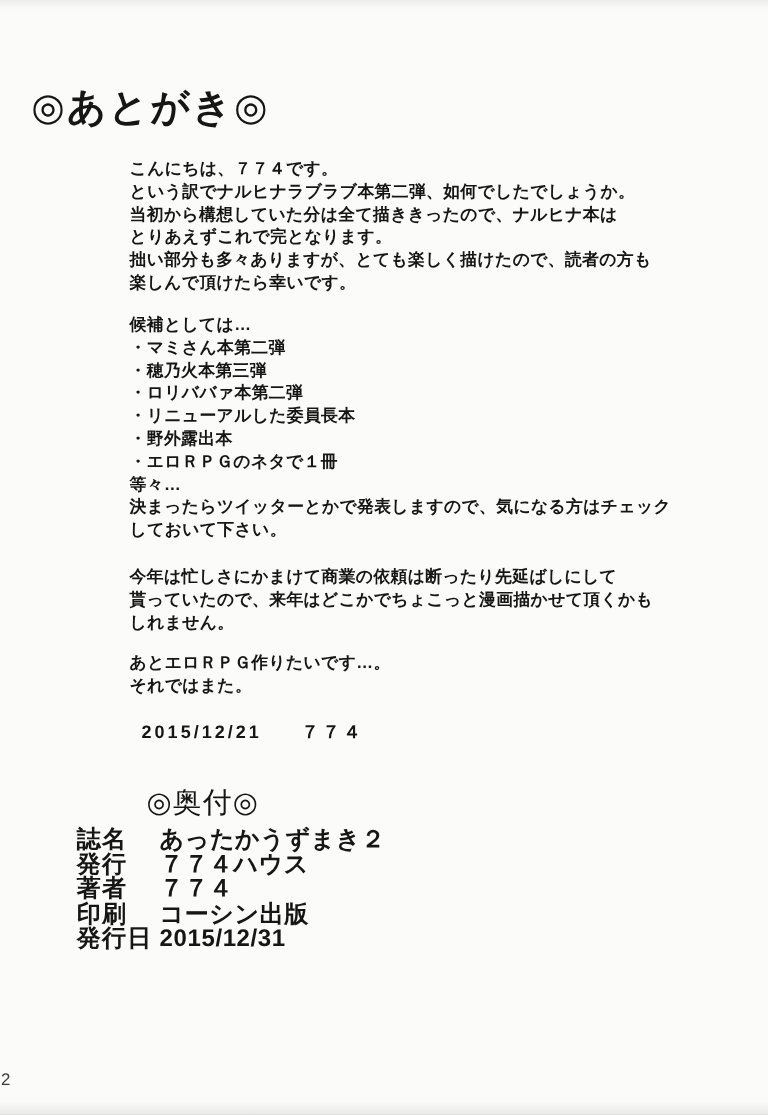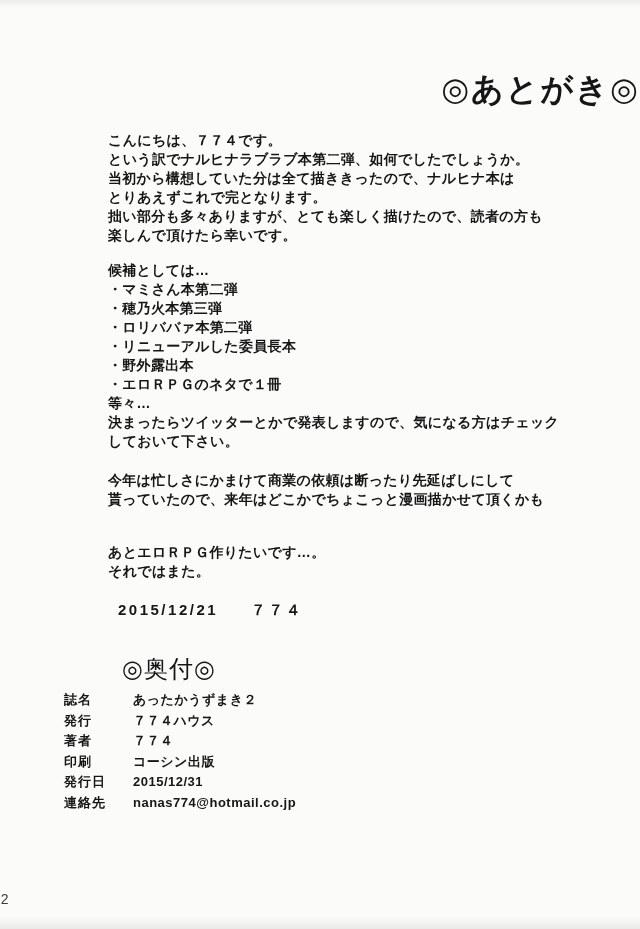--- a/index.html
+++ b/index.html
@@ -15,41 +15,41 @@
   .page::before{ 
     content:"";position:absolute;left:0;top:0;width:100%;height:8px;
     background:linear-gradient(#ececea,rgba(255,255,255,0));pointer-events:none;
   }
   .page::after{ 
     content:"";position:absolute;left:0;bottom:0;width:100%;height:12px;
     background:linear-gradient(rgba(255,255,255,0),#e9e9e7);pointer-events:none;
   }
   .afterword-title{
     position:absolute;top:68px;left:0;width:640px;
-    text-align:right;text-indent:26px;
+    text-align:left;text-indent:26px;
     font-size:32px;font-weight:bold;letter-spacing:2px;
   }
   .para{
     position:absolute;left:108px;width:470px;
     font-size:14px;font-weight:bold;line-height:19px;letter-spacing:0.3px;
     white-space:nowrap;
   }
   .p1{top:131px;} .p2{top:261px;} .p3{top:471px;} .p4{top:543px;}
   .date-line{
     position:absolute;left:118px;top:601px;
     font-size:15px;font-weight:bold;letter-spacing:2.5px;
   }
   .date-line .sig{margin-left:26px;}
   .colophon-title{
     position:absolute;left:122px;top:653px;
     font-size:24px;font-weight:normal;letter-spacing:1px;
   }
   .colophon-rows{
     position:absolute;left:64px;top:690px;width:500px;
-    font-size:13px;font-weight:bold;line-height:20.5px;
+    font-size:20px;font-weight:bold;line-height:20.5px;
   }
   .crow{display:flex;}
   .clabel{width:69px;flex:0 0 69px;letter-spacing:1px;}
   .cvalue{letter-spacing:0.5px;white-space:nowrap;}
   .notes{
     position:absolute;left:58px;top:822px;width:540px;
     font-size:12.5px;font-weight:bold;line-height:22px;letter-spacing:0.2px;
     white-space:nowrap;
   }
   .page-number{
@@ -82,20 +82,21 @@
     <div>・野外露出本</div>
     <div>・エロＲＰＧのネタで１冊</div>
     <div>等々…</div>
     <div>決まったらツイッターとかで発表しますので、気になる方はチェック</div>
     <div>しておいて下さい。</div>
   </div>
 
   <div class="para p3">
     <div>今年は忙しさにかまけて商業の依頼は断ったり先延ばしにして</div>
     <div>貰っていたので、来年はどこかでちょこっと漫画描かせて頂くかも</div>
+    <div>しれません。</div>
   </div>
 
   <div class="para p4">
     <div>あとエロＲＰＧ作りたいです…。</div>
     <div>それではまた。</div>
   </div>
 
   <div class="date-line">
     <span>2015/12/21</span>
     <span class="sig">７７４</span>
@@ -117,22 +118,18 @@
       <span class="cvalue">７７４</span>
     </div>
     <div class="crow">
       <span class="clabel">印刷</span>
       <span class="cvalue">コーシン出版</span>
     </div>
     <div class="crow">
       <span class="clabel">発行日</span>
       <span class="cvalue">2015/12/31</span>
     </div>
-    <div class="crow">
-      <span class="clabel">連絡先</span>
-      <span class="cvalue">nanas774@hotmail.co.jp</span>
-    </div>
   </div>
 
 
   <div class="page-number">42</div>
 
 </div>
 
 </body></html>

